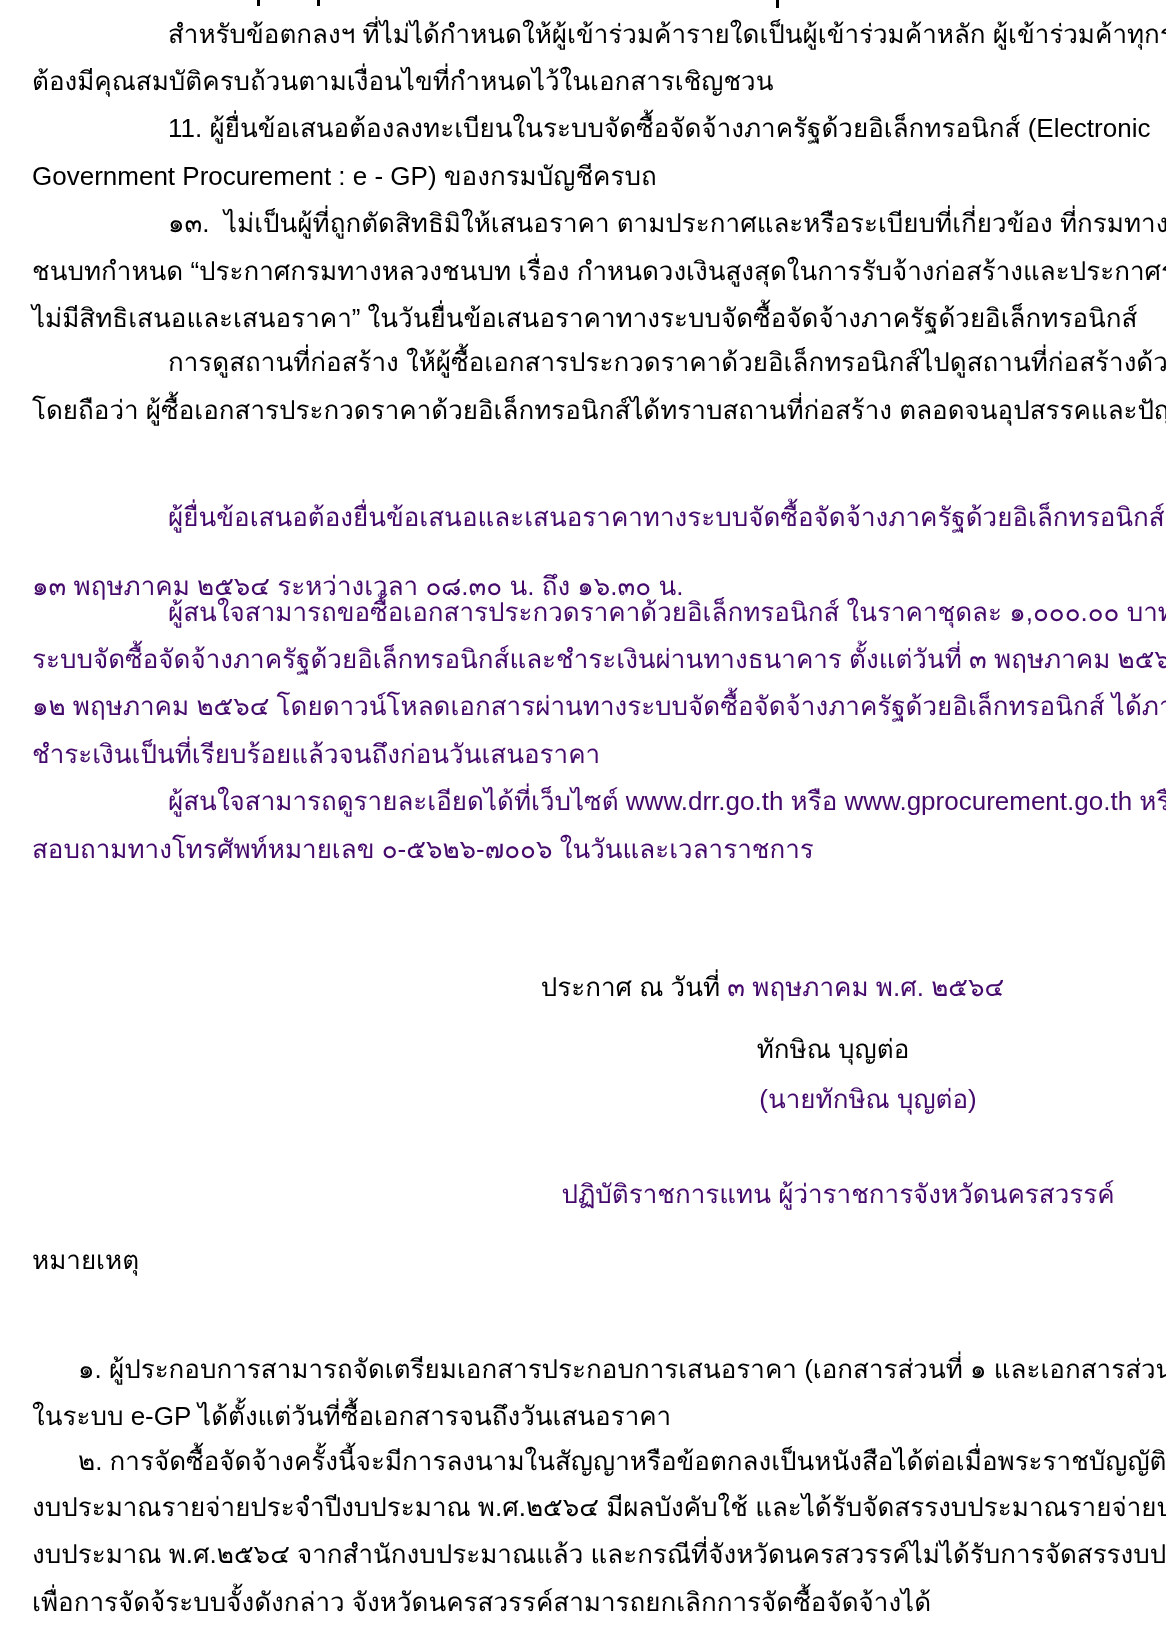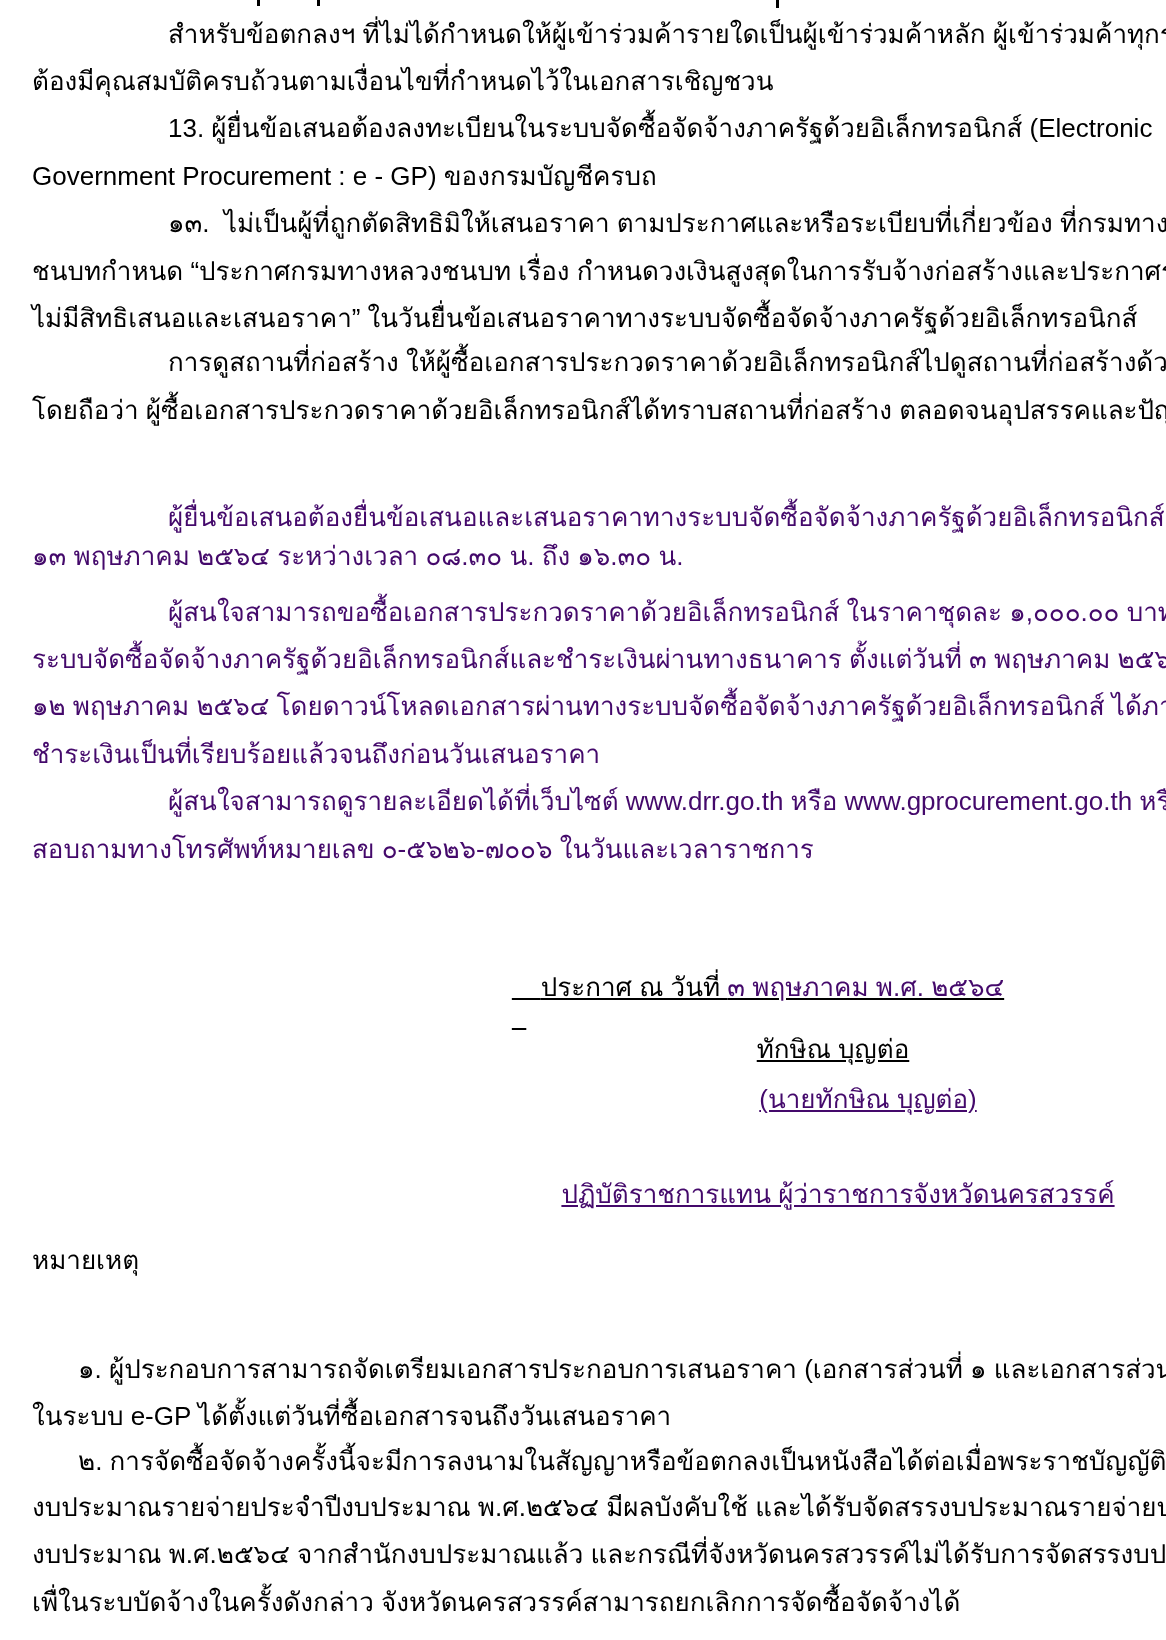--- a/index.html
+++ b/index.html
@@ -17,50 +17,50 @@
   }
   .line {
     position: absolute;
     white-space: pre;
     font-size: 26px;
     line-height: 1.15;
     color: #000000;
     letter-spacing: 0;
   }
   .purple { color: #44096b; }
-  .center { transform: translateX(-50%); text-decoration: underline; }
+  .center { transform: translateX(-50%); }
   .artifact {
     position: absolute;
     top: 0;
     width: 3px;
     height: 6px;
     background: #000000;
   }
 </style>
 </head>
 <body>
 
 <div class="page">
 
   <div class="artifact" style="left:257px"></div>
   <div class="artifact" style="left:317px"></div>
   <div class="artifact" style="left:776px;height:8px"></div>
 
   <div class="line" style="top:20px;left:168px">สำหรับข้อตกลงฯ ที่ไม่ได้กำหนดให้ผู้เข้าร่วมค้ารายใดเป็นผู้เข้าร่วมค้าหลัก ผู้เข้าร่วมค้าทุกรายจะ</div>
   <div class="line" style="top:67px;left:32px">ต้องมีคุณสมบัติครบถ้วนตามเงื่อนไขที่กำหนดไว้ในเอกสารเชิญชวน</div>
-  <div class="line" style="top:114px;left:168px">13. ผู้ยื่นข้อเสนอต้องลงทะเบียนในระบบจัดซื้อจัดจ้างภาครัฐด้วยอิเล็กทรอนิกส์ (Electronic</div>
+  <div class="line" style="top:114px;left:168px">11. ผู้ยื่นข้อเสนอต้องลงทะเบียนในระบบจัดซื้อจัดจ้างภาครัฐด้วยอิเล็กทรอนิกส์ (Electronic</div>
   <div class="line" style="top:162px;left:32px">Government Procurement : e - GP) ของกรมบัญชีครบถ</div>
   <div class="line" style="top:209px;left:168px">๑๓.  ไม่เป็นผู้ที่ถูกตัดสิทธิมิให้เสนอราคา ตามประกาศและหรือระเบียบที่เกี่ยวข้อง ที่กรมทางหลวง</div>
   <div class="line" style="top:257px;left:32px">ชนบทกำหนด “ประกาศกรมทางหลวงชนบท เรื่อง กำหนดวงเงินสูงสุดในการรับจ้างก่อสร้างและประกาศรายชื่อผู้</div>
   <div class="line" style="top:304px;left:32px">ไม่มีสิทธิเสนอและเสนอราคา” ในวันยื่นข้อเสนอราคาทางระบบจัดซื้อจัดจ้างภาครัฐด้วยอิเล็กทรอนิกส์</div>
   <div class="line" style="top:348px;left:168px">การดูสถานที่ก่อสร้าง ให้ผู้ซื้อเอกสารประกวดราคาด้วยอิเล็กทรอนิกส์ไปดูสถานที่ก่อสร้างด้วยตนเอง</div>
   <div class="line" style="top:396px;left:32px">โดยถือว่า ผู้ซื้อเอกสารประกวดราคาด้วยอิเล็กทรอนิกส์ได้ทราบสถานที่ก่อสร้าง ตลอดจนอุปสรรคและปัญหาต่างๆ</div>
 
   <div class="line purple" style="top:503px;left:168px">ผู้ยื่นข้อเสนอต้องยื่นข้อเสนอและเสนอราคาทางระบบจัดซื้อจัดจ้างภาครัฐด้วยอิเล็กทรอนิกส์ ในวันที่</div>
-  <div class="line purple" style="top:542px;left:32px">๑๓ พฤษภาคม ๒๕๖๔ ระหว่างเวลา ๐๘.๓๐ น. ถึง ๑๖.๓๐ น.</div>
+  <div class="line purple" style="top:572px;left:32px">๑๓ พฤษภาคม ๒๕๖๔ ระหว่างเวลา ๐๘.๓๐ น. ถึง ๑๖.๓๐ น.</div>
   <div class="line purple" style="top:598px;left:168px">ผู้สนใจสามารถขอซื้อเอกสารประกวดราคาด้วยอิเล็กทรอนิกส์ ในราคาชุดละ ๑,๐๐๐.๐๐ บาท ผ่านทาง</div>
   <div class="line purple" style="top:645px;left:32px">ระบบจัดซื้อจัดจ้างภาครัฐด้วยอิเล็กทรอนิกส์และชำระเงินผ่านทางธนาคาร ตั้งแต่วันที่ ๓ พฤษภาคม ๒๕๖๔ ถึงวันที่</div>
   <div class="line purple" style="top:692px;left:32px">๑๒ พฤษภาคม ๒๕๖๔ โดยดาวน์โหลดเอกสารผ่านทางระบบจัดซื้อจัดจ้างภาครัฐด้วยอิเล็กทรอนิกส์ ได้ภายหลังจาก</div>
   <div class="line purple" style="top:740px;left:32px">ชำระเงินเป็นที่เรียบร้อยแล้วจนถึงก่อนวันเสนอราคา</div>
   <div class="line purple" style="top:787px;left:168px">ผู้สนใจสามารถดูรายละเอียดได้ที่เว็บไซต์ www.drr.go.th หรือ www.gprocurement.go.th หรือ</div>
   <div class="line purple" style="top:835px;left:32px">สอบถามทางโทรศัพท์หมายเลข ๐-๕๖๒๖-๗๐๐๖ ในวันและเวลาราชการ</div>
 
   <div class="line center" style="top:943px;left:758px">
     <span>ประกาศ ณ วันที่ </span><span class="purple">๓ พฤษภาคม พ.ศ. ๒๕๖๔</span>
   </div>
@@ -68,15 +68,15 @@
   <div class="line center" style="top:1035px;left:833px">ทักษิณ บุญต่อ</div>
   <div class="line purple center" style="top:1085px;left:868px">(นายทักษิณ บุญต่อ)</div>
   <div class="line purple center" style="top:1180px;left:838px">ปฏิบัติราชการแทน ผู้ว่าราชการจังหวัดนครสวรรค์</div>
 
   <div class="line" style="top:1246px;left:32px">หมายเหตุ</div>
   <div class="line" style="top:1355px;left:78px">๑. ผู้ประกอบการสามารถจัดเตรียมเอกสารประกอบการเสนอราคา (เอกสารส่วนที่ ๑ และเอกสารส่วนที่ ๒)</div>
   <div class="line" style="top:1402px;left:32px">ในระบบ e-GP ได้ตั้งแต่วันที่ซื้อเอกสารจนถึงวันเสนอราคา</div>
   <div class="line" style="top:1447px;left:78px">๒. การจัดซื้อจัดจ้างครั้งนี้จะมีการลงนามในสัญญาหรือข้อตกลงเป็นหนังสือได้ต่อเมื่อพระราชบัญญัติ</div>
   <div class="line" style="top:1493px;left:32px">งบประมาณรายจ่ายประจำปีงบประมาณ พ.ศ.๒๕๖๔ มีผลบังคับใช้ และได้รับจัดสรรงบประมาณรายจ่ายประจำ</div>
   <div class="line" style="top:1540px;left:32px">งบประมาณ พ.ศ.๒๕๖๔ จากสำนักงบประมาณแล้ว และกรณีที่จังหวัดนครสวรรค์ไม่ได้รับการจัดสรรงบประมาณ</div>
-  <div class="line" style="top:1588px;left:32px">เพื่ในระบบัดจ้างในครั้งดังกล่าว จังหวัดนครสวรรค์สามารถยกเลิกการจัดซื้อจัดจ้างได้</div>
+  <div class="line" style="top:1588px;left:32px">เพื่อการจัดจ้ระบบจั้งดังกล่าว จังหวัดนครสวรรค์สามารถยกเลิกการจัดซื้อจัดจ้างได้</div>
 
 </div>
 
 </body></html>

